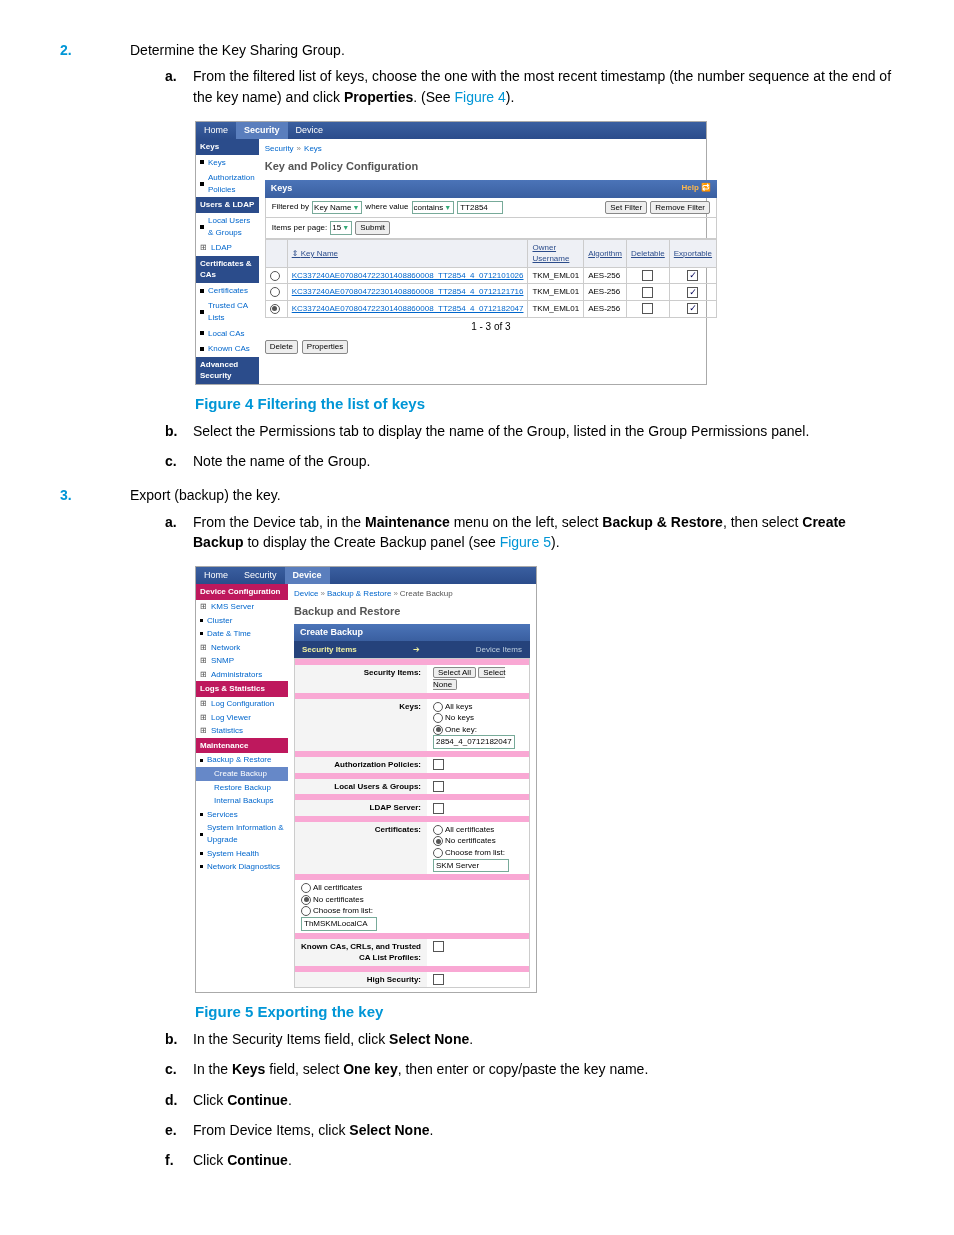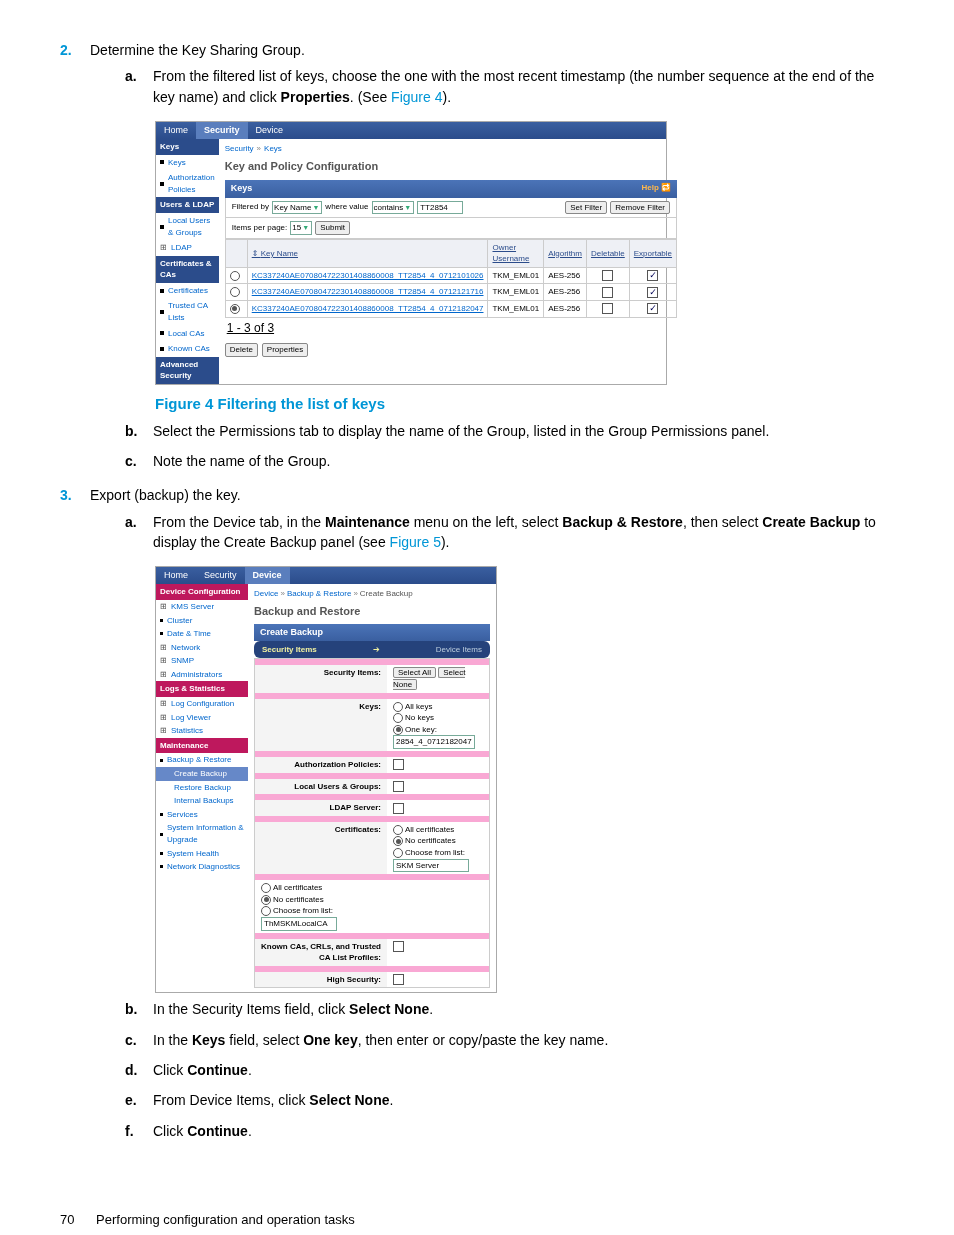--- a/index.html
+++ b/index.html
@@ -8,21 +8,21 @@
     color: #000;
     margin: 0;
     padding: 40px 60px 40px 60px;
     max-width: 954px;
     box-sizing: border-box;
     line-height: 1.45;
   }
   .ol-main { list-style: none; padding-left: 0; margin: 0; }
   .ol-main > li { display: flex; margin-bottom: 4px; }
   .ol-num { color: #0096d6; font-weight: bold; width: 30px; flex: 0 0 30px; }
-  .ol-body { flex: 1; }
+  .ol-body { flex: 1; margin-left: 40px; }
   .ol-sub { list-style: none; padding-left: 35px; margin: 6px 0; }
   .ol-sub > li { display: flex; margin-bottom: 10px; }
   .ol-sub-num { font-weight: bold; width: 28px; flex: 0 0 28px; }
   .ol-sub-body { flex: 1; }
   b { font-weight: bold; }
   .figlink { color: #0096d6; text-decoration: none; }
   .figcaption { color: #0096d6; font-weight: bold; margin: 8px 0 6px 65px; font-size: 15px; }
 
   
   .shot { margin: 14px 0 4px 65px; border: 1px solid #aaa; font-size: 9px; width: 510px; }
@@ -48,42 +48,42 @@
   .shot .mini-btn { border:1px solid #888; background:#eee; font-size:8px; padding:0 4px; border-radius:2px;}
   .shot .perpage { border:1px solid #ccc; border-top:none; padding:3px 6px; font-size:8px; display:flex; align-items:center; gap:3px;}
   .shot table { width:100%; border-collapse:collapse; font-size:8px;}
   .shot th { background:#eef0f5; color:#2b4c8b; text-decoration:underline; text-align:left; padding:2px 4px; border:1px solid #ccc; font-weight:normal;}
   .shot td { padding:2px 4px; border:1px solid #ccc; }
   .shot td.keylink { color:#0066cc; text-decoration:underline;}
   .shot .radio { display:inline-block; width:8px;height:8px;border:1px solid #555;border-radius:50%;vertical-align:middle;margin-right:3px; position:relative;}
   .shot .radio.checked::after { content:""; position:absolute; left:1.5px;top:1.5px;width:5px;height:5px;background:#555;border-radius:50%;}
   .shot .cb { display:inline-block; width:9px;height:9px;border:1px solid #555; vertical-align:middle;}
   .shot .cb.checked::after { content:"✓"; font-size:9px; line-height:8px; color:#005; display:block;}
-  .shot .pager { text-align:left; font-size:12px; padding:2px;text-decoration:underline;}
+  .shot .pager { text-align:center; font-size:10px; padding:2px;}
   .shot .btns { padding:4px 0; display:flex; gap:4px;}
 
   
   .shot2 { margin: 14px 0 4px 65px; border:1px solid #aaa; font-size:9px; width:340px;}
   .shot2 .menubar { background: linear-gradient(#3a5fa0,#2b4c8b); color:#fff; display:flex;}
   .shot2 .menubar span { padding: 2px 8px;}
   .shot2 .menubar .active { background:#5a7ebd; font-weight:bold;}
   .shot2 .layout { display:flex; }
   .shot2 .side { width:92px; background:#fff;}
   .shot2 .side-h { background:#be185d; color:#fff; padding:2px 4px; font-weight:bold; font-size:8px;}
   .shot2 .side-item { display:flex; align-items:center; padding:1px 4px; color:#0066cc; font-size:8px;}
   .shot2 .side-item.sel { background:#6688c8; color:#fff;}
   .shot2 .side-item .bullet { width:3px;height:3px;background:#000;margin-right:4px; flex:0 0 3px;}
   .shot2 .side-item .plus { color:#555;margin-right:3px;font-size:8px;flex:0 0 8px;}
   .shot2 .side-sub { padding-left:18px;}
   .shot2 .main { flex:1; padding:4px 6px;}
   .shot2 .crumbs { font-size:8px; color:#0066cc; margin-bottom:4px;}
   .shot2 .crumbs span.sep{ color:#888; margin:0 2px;}
   .shot2 .sec-title { font-weight:bold; color:#555; font-size:11px; margin-bottom:4px;}
   .shot2 .panel-h { background:linear-gradient(#4b74b8,#3a5fa0); color:#fff; padding:2px 6px; font-weight:bold; font-size:9px;}
-  .shot2 .tabs { background:#25427b; color:#9c6; padding:3px 8px; display:flex; justify-content:space-between; font-size:8px;border-radius:6px;}
+  .shot2 .tabs { background:#25427b; color:#9c6; padding:3px 8px; display:flex; justify-content:space-between; font-size:8px;}
   .shot2 .tabs .t1 { color:#f0f0a0; font-weight:bold;}
   .shot2 .tabs .arr { color:#f0f0a0;}
   .shot2 .tabs .t2 { color:#bcd;}
   .shot2 .form { border:1px solid #ccc; }
   .shot2 .frow { display:flex; border-top:6px solid #f9a8d4; }
   .shot2 .flabel { width:120px; text-align:right; padding:2px 6px; font-size:8px; font-weight:bold; background:#f4f4f4;}
   .shot2 .fval { flex:1; padding:2px 6px; font-size:8px; background:#fff;}
   .shot2 .radio2 { display:inline-block; width:8px;height:8px;border:1px solid #555;border-radius:50%;vertical-align:middle;margin-right:2px; position:relative;}
   .shot2 .radio2.checked::after { content:""; position:absolute; left:1.5px;top:1.5px;width:5px;height:5px;background:#555;border-radius:50%;}
   .shot2 .cb2 { display:inline-block; width:9px;height:9px;border:1px solid #555; vertical-align:middle;}
@@ -394,20 +394,21 @@
                 </div>
               <div class="frow">
                   <div class="flabel">High Security:</div>
                   <div class="fval"><span class="cb2"></span></div>
                 </div>
             </div>
           </div>
         </div>
       </div>
 
+      <div class="figcaption">Figure 5 Exporting the key</div>
 
       <ol class="ol-sub">
         <li>
           <span class="ol-sub-num">b.</span>
           <div class="ol-sub-body"><span>In the Security Items field, click </span><b>Select None</b><span>.</span></div>
         </li>
         <li>
           <span class="ol-sub-num">c.</span>
           <div class="ol-sub-body"><span>In the </span><b>Keys</b><span> field, select </span><b>One key</b><span>, then enter or copy/paste the key name.</span></div>
         </li>

